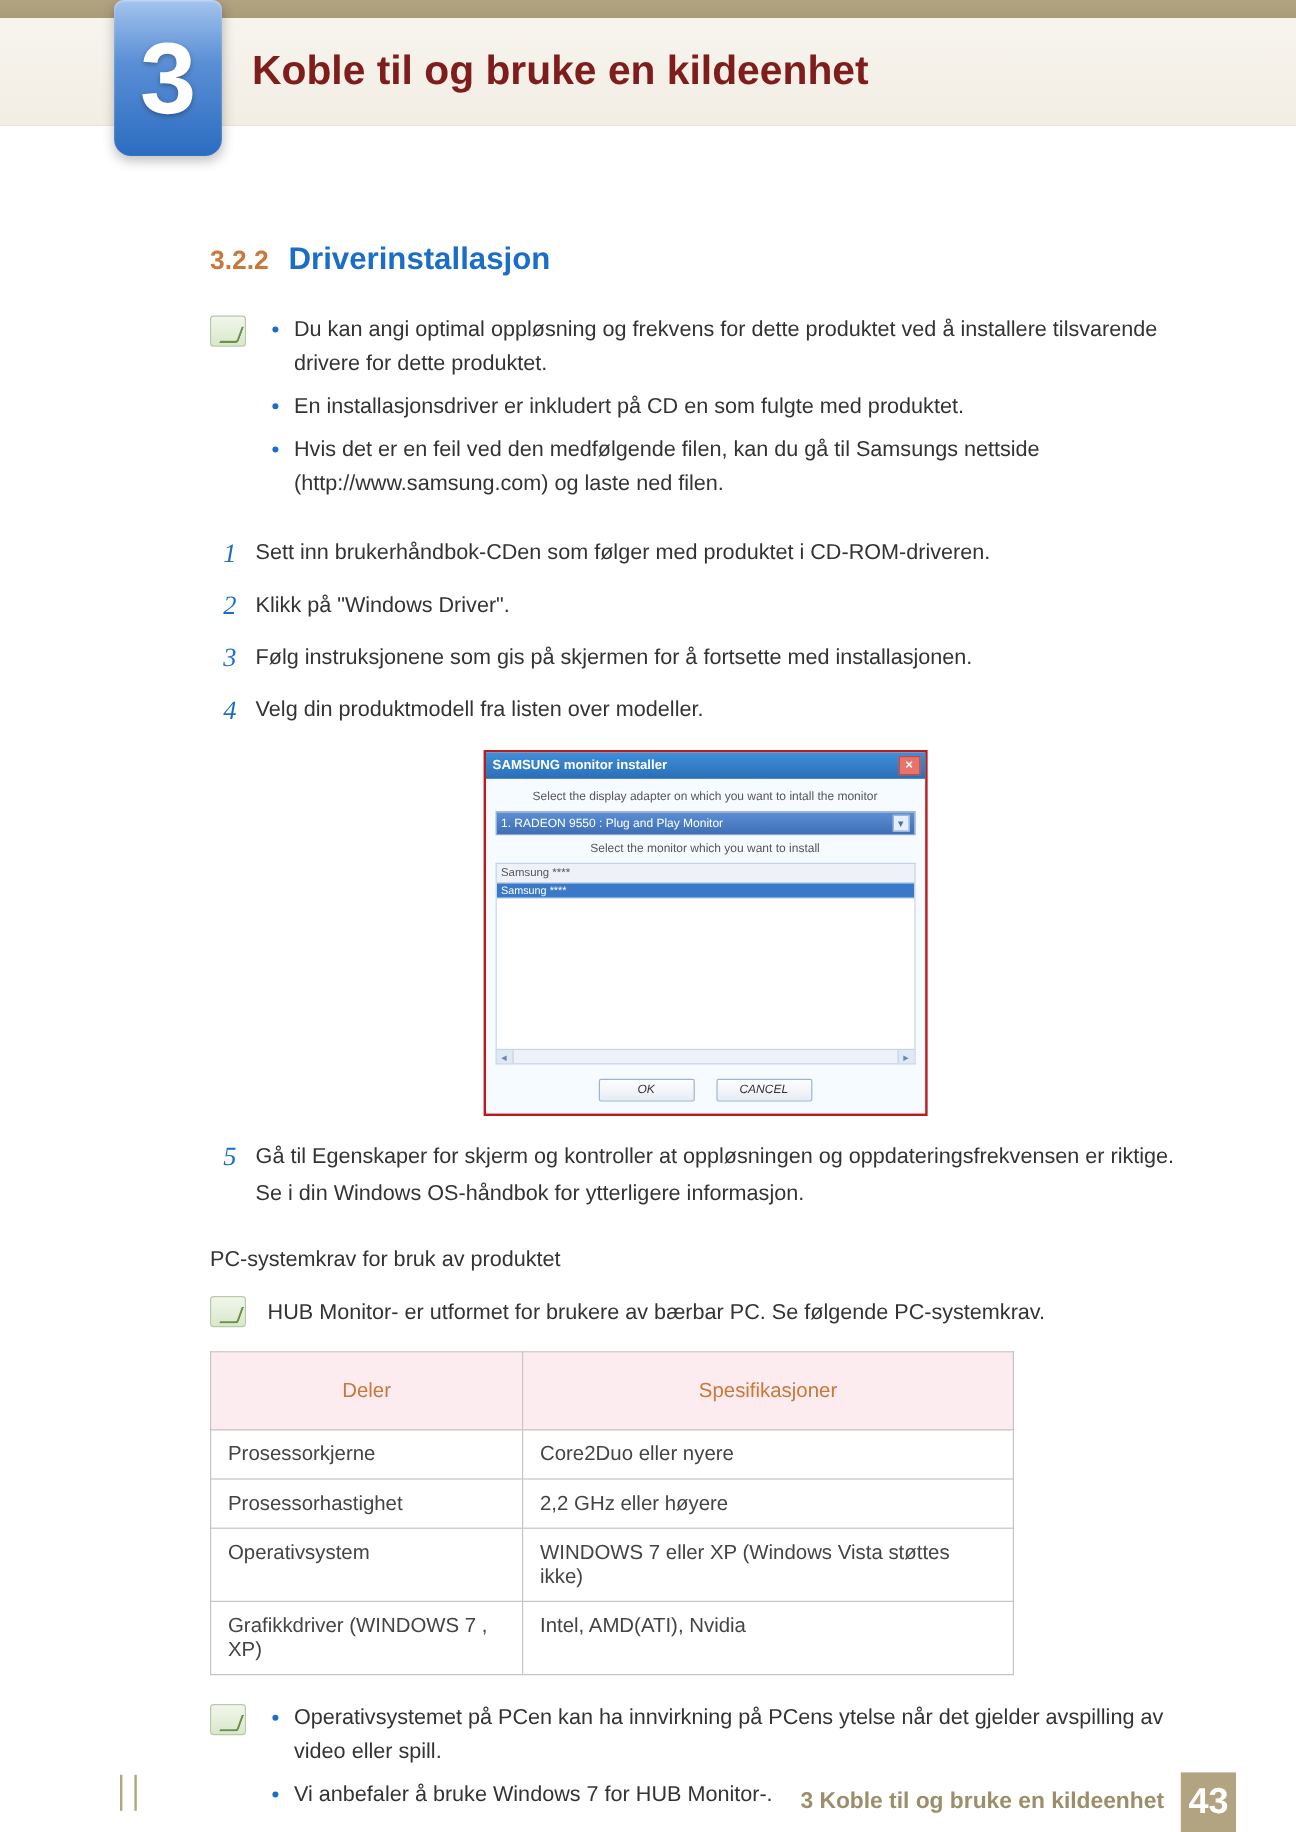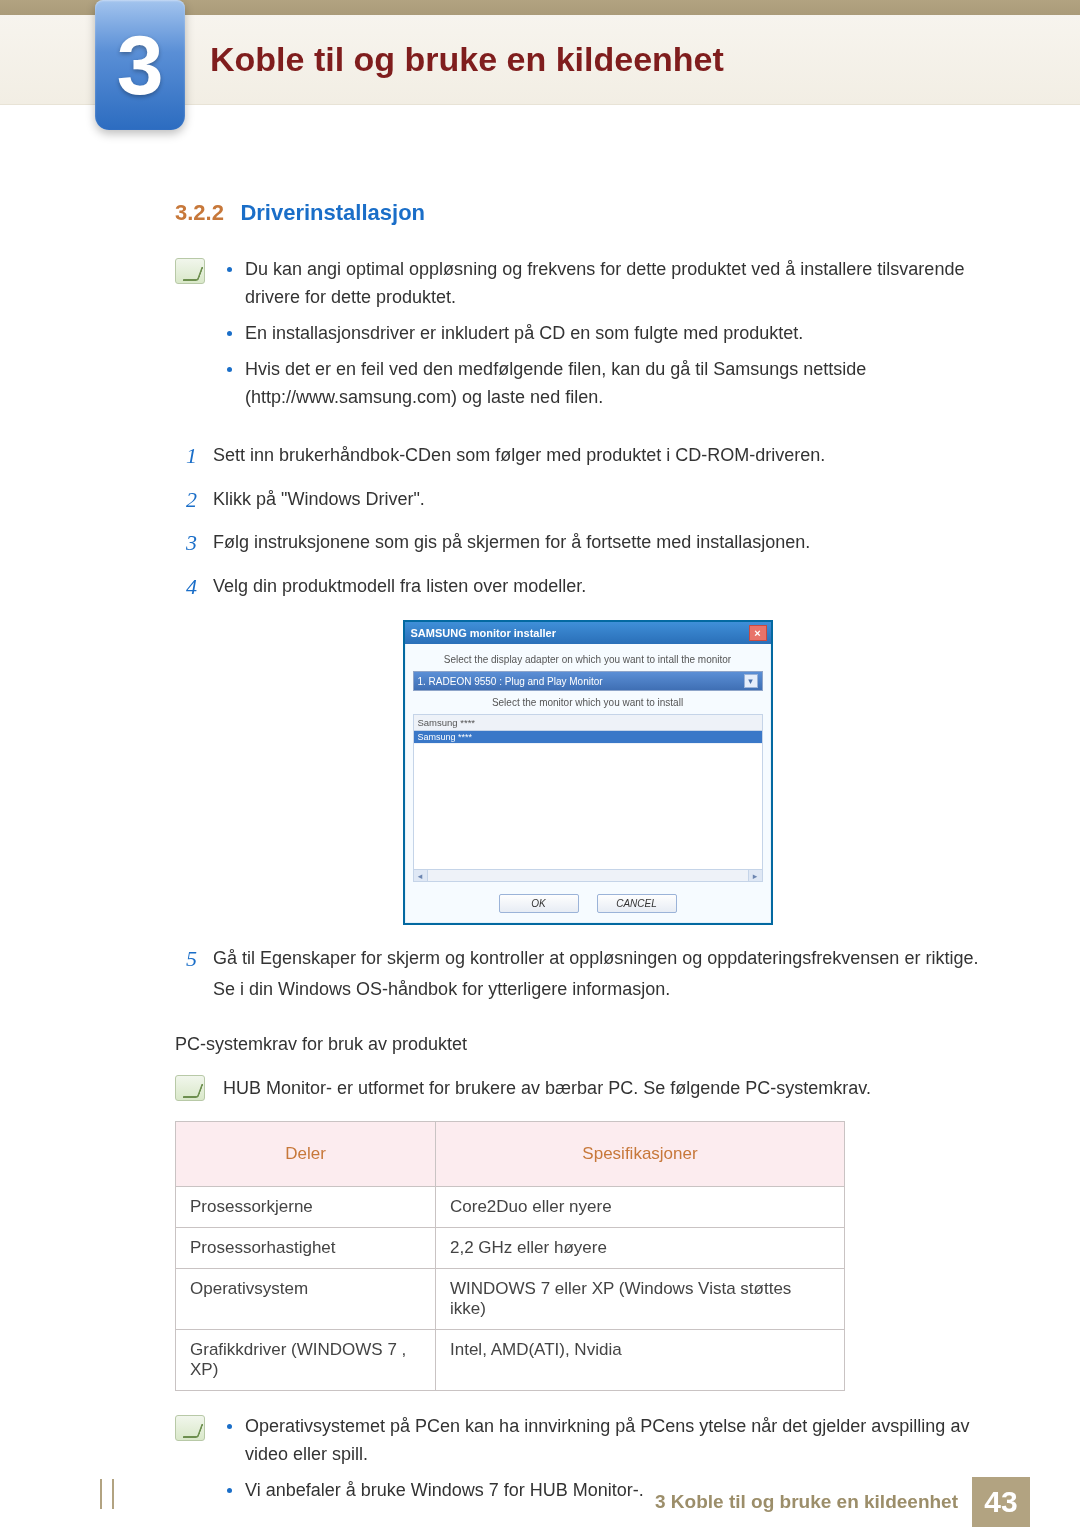--- a/index.html
+++ b/index.html
@@ -68,21 +68,21 @@
     margin-bottom: 30px;
   }
   .section-heading .num {
     color: #c7783a;
     font-size: 22px;
     font-weight: bold;
     margin-right: 12px;
   }
   .section-heading .txt {
     color: #1a6ec8;
-    font-size: 22px;
+    font-size: 26px;
     font-weight: bold;
   }
   .note-block {
     display: flex;
     gap: 18px;
     margin-bottom: 18px;
   }
   .note-icon {
     flex: none;
     width: 30px;
@@ -153,21 +153,21 @@
     text-align: right;
   }
   .ol .t { flex: 1; padding-top: 3px; }
   .dialog-wrap {
     margin: 15px 0 15px 0;
     display: flex;
     justify-content: center;
   }
   .dialog {
     width: 370px;
-    border: 2px solid #0369a1;
+    border: 2px solid #b91c1c;
     background: #f6fbff;
     font-size: 11px;
     color: #333;
     box-shadow: 0 0 0 1px #e5f2fb inset;
   }
   .dlg-titlebar {
     display: flex;
     align-items: center;
     justify-content: space-between;
     background: linear-gradient(to bottom, #3f8fd8, #2a6fb8);
@@ -289,21 +289,21 @@
   }
   .foot-text {
     align-self: center;
     color: #9c8e6a;
     font-size: 19px;
     font-weight: bold;
     margin-right: 0;
     padding-right: 14px;
   }
   .foot-page {
-    width: 58px;
+    width: 46px;
     background: #b2a381;
     color: #fff;
     font-size: 30px;
     font-weight: bold;
     display:flex;align-items:center;justify-content:center;
     margin-right: 50px;
   }
 </style>
 </head>
 <body>

